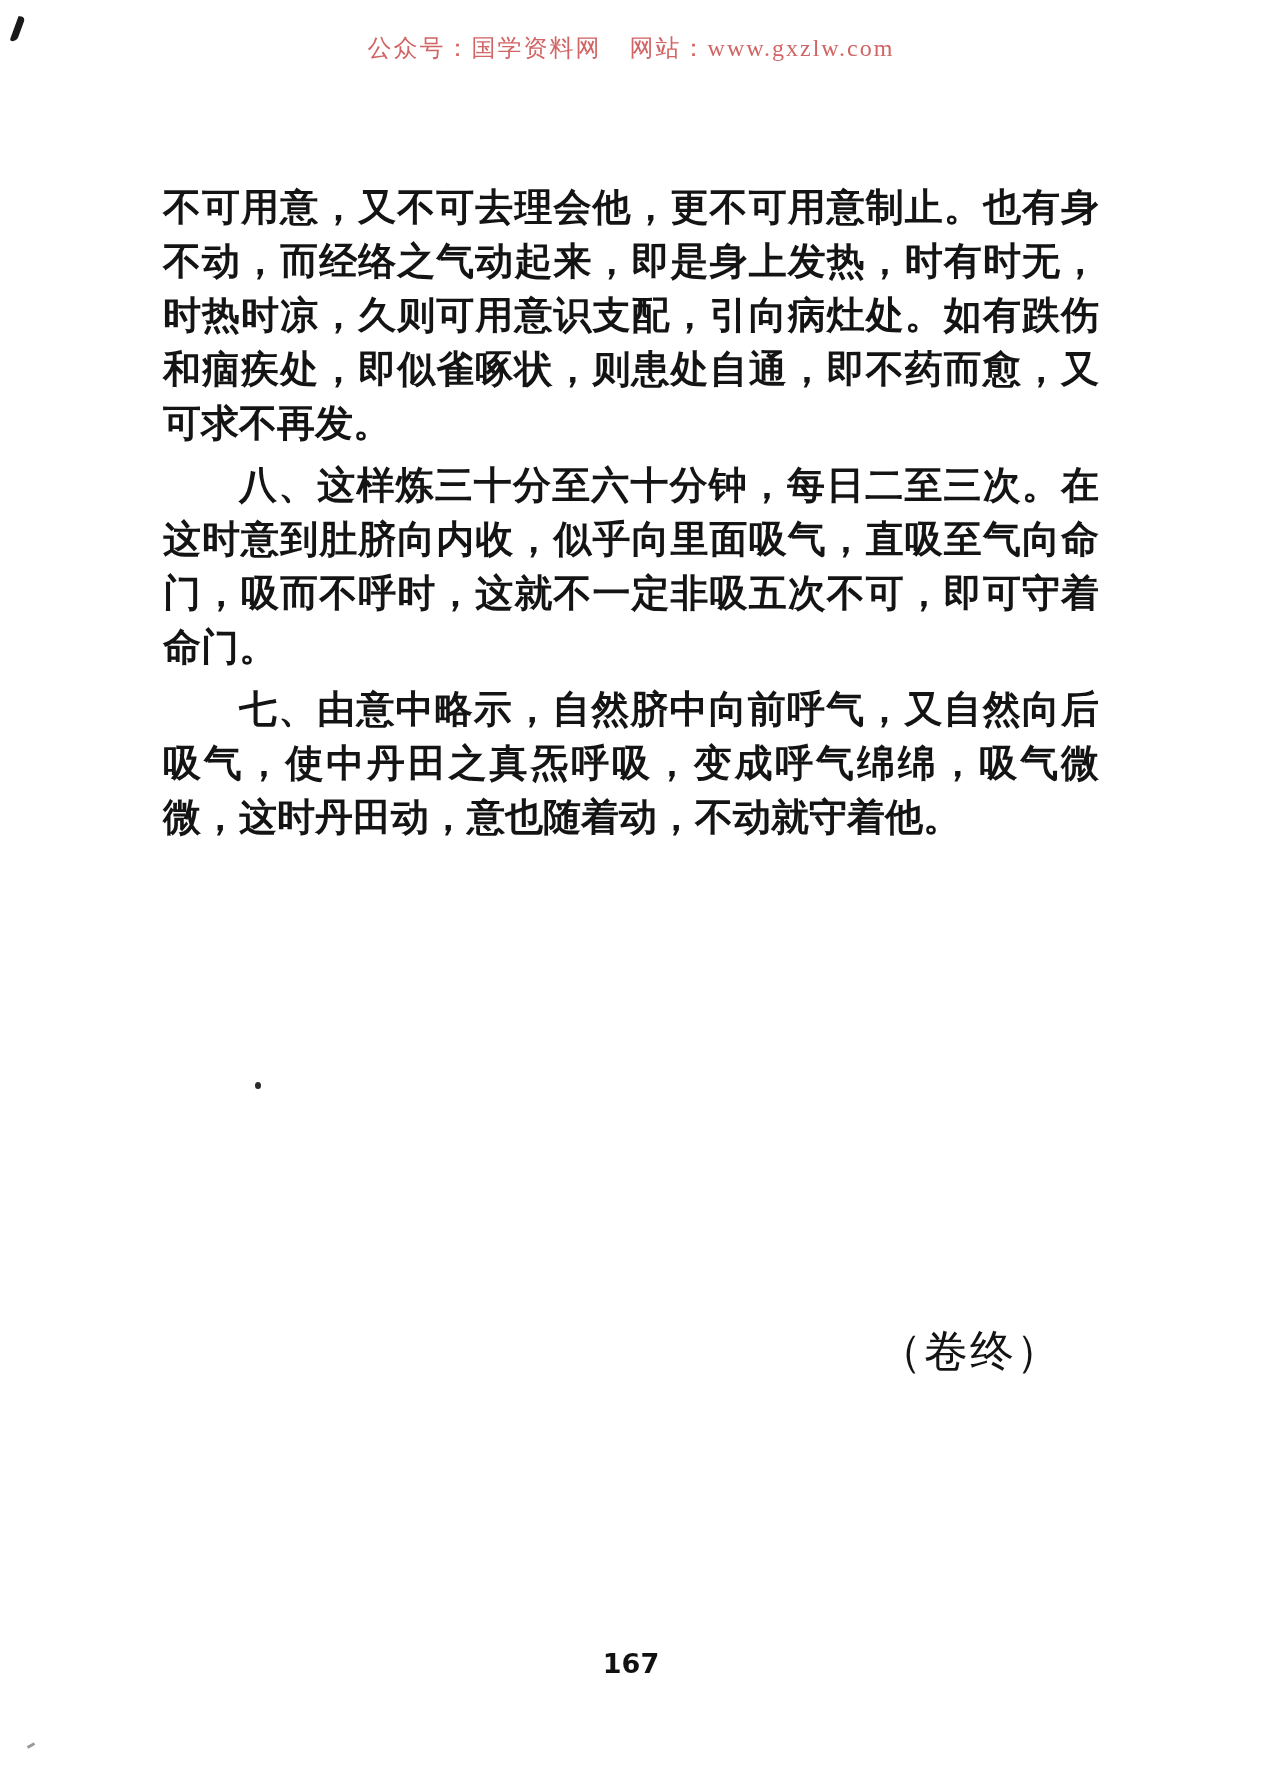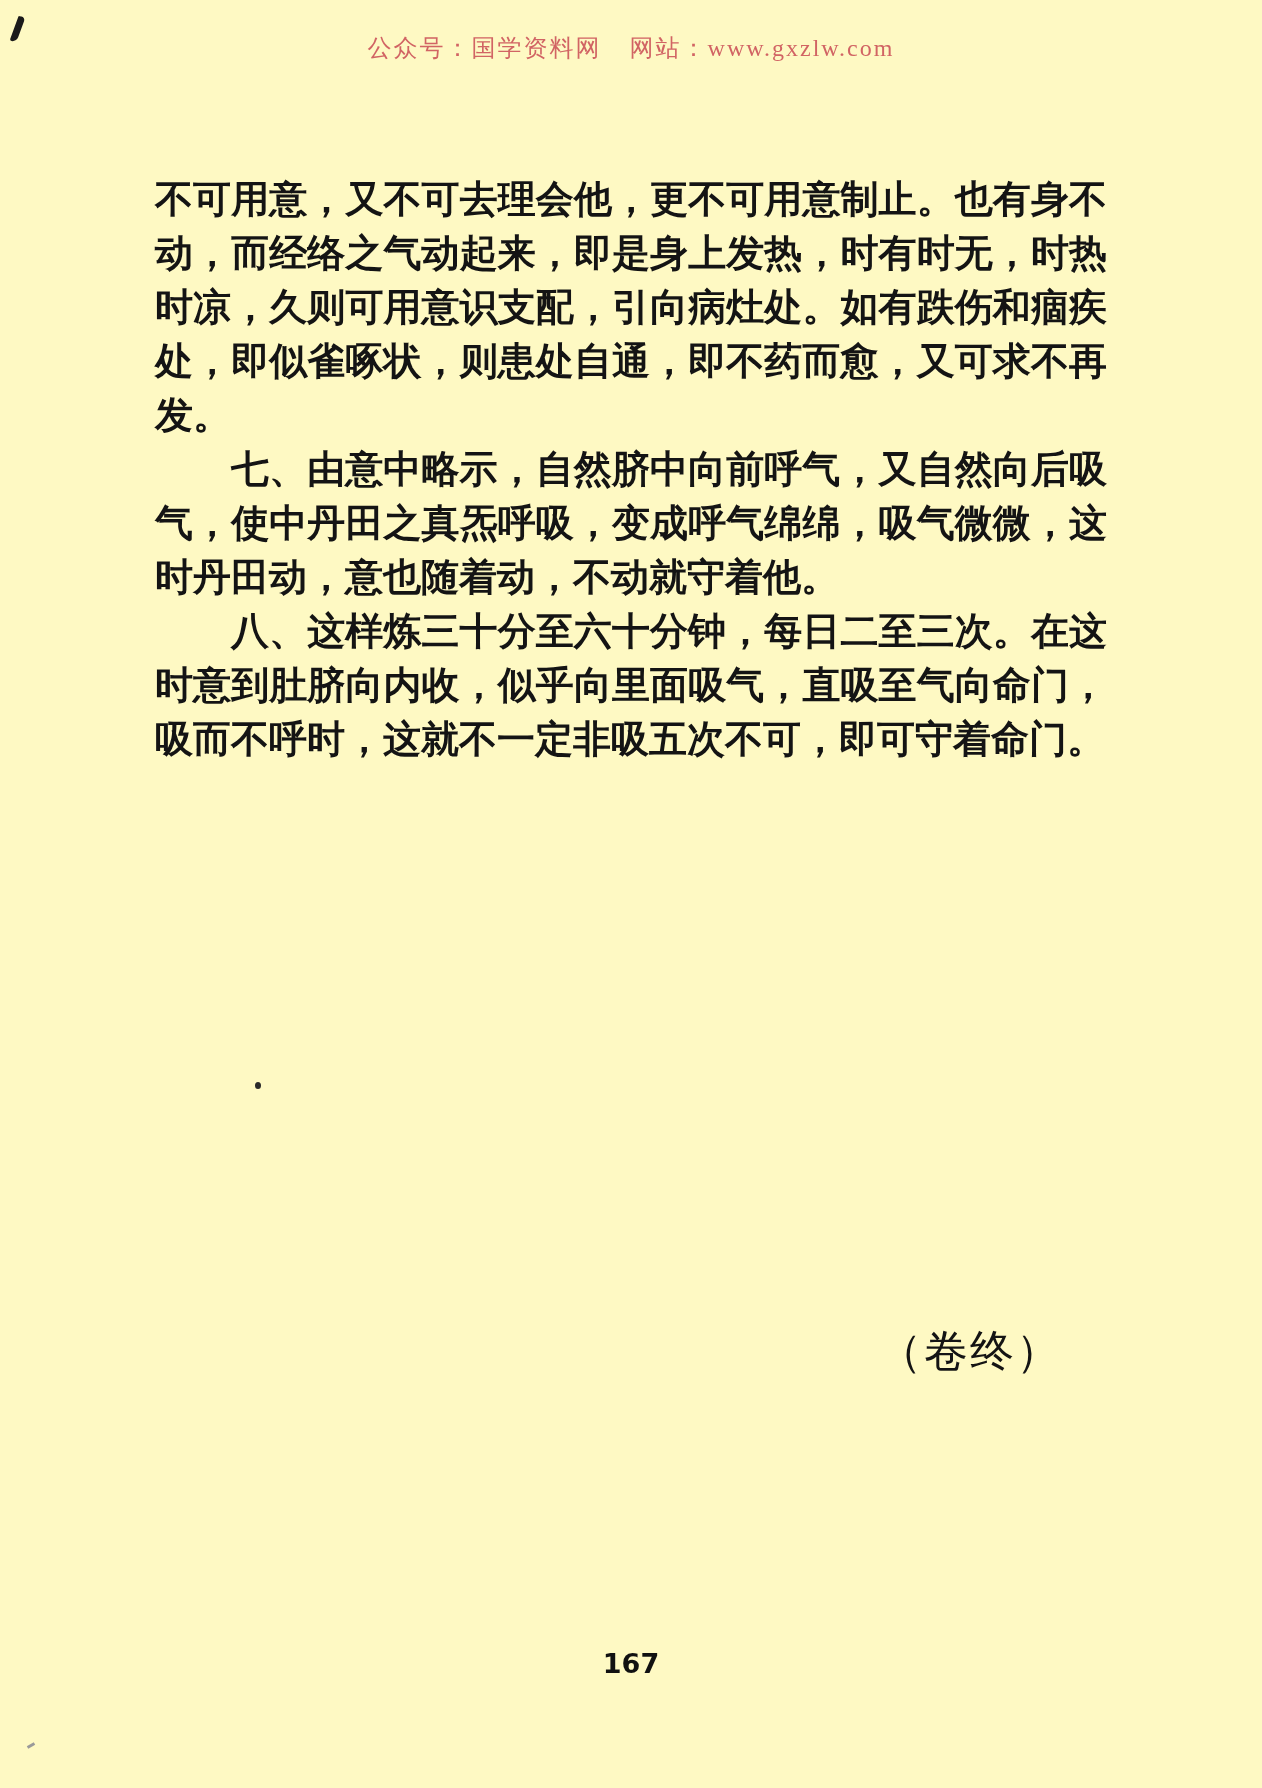--- a/index.html
+++ b/index.html
@@ -5,21 +5,21 @@
   html, body {
     margin: 0;
     padding: 0;
     background: #e8e8e8;
   }
   .page {
     position: relative;
     width: 1262px;
     height: 1788px;
     margin: 0 auto;
-    background: #fef9c3;
+    background: #ffffff;
     overflow: hidden;
     font-family: "Liberation Serif", serif;
   }
   .header {
     position: absolute;
     top: 32px;
     left: 0;
     width: 100%;
     text-align: center;
     font-size: 24px;
@@ -39,21 +39,21 @@
     left: 155px;
     width: 952px;
     font-size: 38px;
     line-height: 54px;
     font-weight: 600;
     color: #141414;
     text-align: justify;
     text-align-last: left;
   }
   .content p {
-    margin: 0;
+    margin: 8px;
     padding: 0;
   }
   .content p.indented {
     text-indent: 2em;
   }
   .end-marker {
     position: absolute;
     top: 1322px;
     right: 200px;
     font-size: 44px;
@@ -108,22 +108,22 @@
 <div class="page">
 
   <div class="ink-mark-top"></div>
 
   <div class="header" style="color: rgb(209, 100, 100);">
     <span class="part">公众号：国学资料网</span><span class="gap"></span><span class="part">网站：www.gxzlw.com</span>
   </div>
 
   <div class="content">
     <p>不可用意，又不可去理会他，更不可用意制止。也有身不动，而经络之气动起来，即是身上发热，时有时无，时热时凉，久则可用意识支配，引向病灶处。如有跌伤和痼疾处，即似雀啄状，则患处自通，即不药而愈，又可求不再发。</p>
+    <p class="indented">八、这样炼三十分至六十分钟，每日二至三次。在这时意到肚脐向内收，似乎向里面吸气，直吸至气向命门，吸而不呼时，这就不一定非吸五次不可，即可守着命门。</p>
     <p class="indented">七、由意中略示，自然脐中向前呼气，又自然向后吸气，使中丹田之真炁呼吸，变成呼气绵绵，吸气微微，这时丹田动，意也随着动，不动就守着他。</p>
-    <p class="indented">八、这样炼三十分至六十分钟，每日二至三次。在这时意到肚脐向内收，似乎向里面吸气，直吸至气向命门，吸而不呼时，这就不一定非吸五次不可，即可守着命门。</p>
   </div>
 
   <div class="ink-dot-mid"></div>
 
   <div class="end-marker">（卷终）</div>
 
   <div class="page-number">167</div>
 
   <div class="ink-dot-bottom"></div>
 

